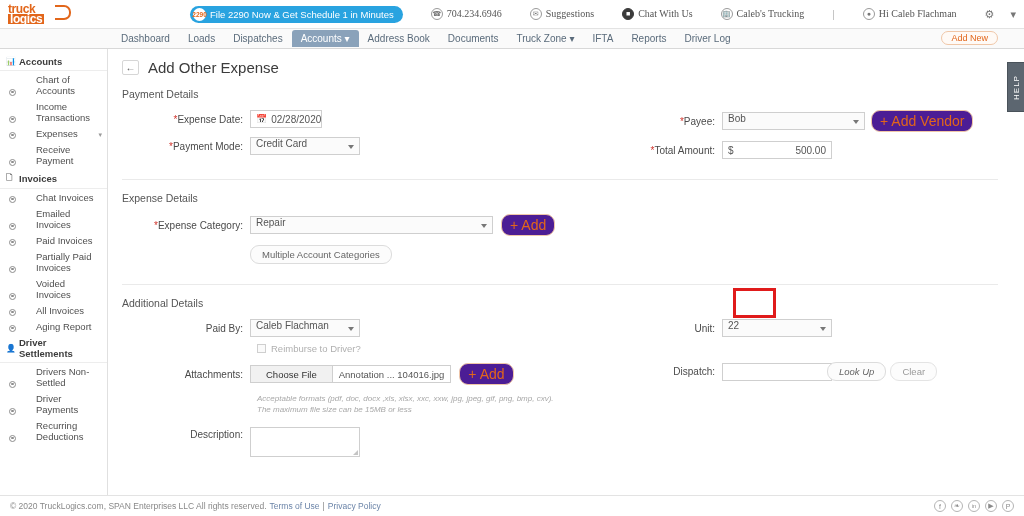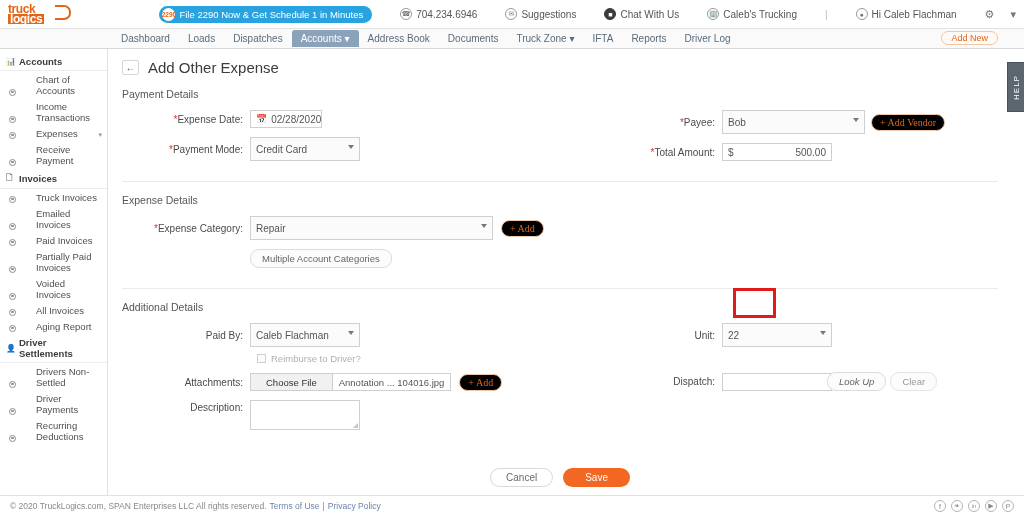--- a/index.html
+++ b/index.html
@@ -30,21 +30,21 @@
   .topnav { margin-left:auto; display:flex; align-items:center; gap:16px; padding-right:8px; font-size:10px; }
   .promo-pill {
     background:#29a3e0; color:#fff; border-radius:11px;
     height:17px; display:flex; align-items:center; gap:4px;
     padding:0 9px 0 3px; font-size:9.5px; margin-right:12px; white-space:nowrap;
   }
   .promo-badge {
     width:13px;height:13px;border-radius:50%;background:#fff;color:#e2661a;
     font-size:6.5px;font-weight:bold;display:flex;align-items:center;justify-content:center;
   }
-  .tlink { display:flex; align-items:center; gap:4px; color:#555; margin-right:12px; white-space:nowrap; cursor:pointer; }
+  .tlink { display:flex; gap:4px; color:#555; margin-right:12px; white-space:nowrap; cursor:pointer;font-family:Liberation Serif, serif; }
   .cirI {
     width:12px;height:12px;border-radius:50%;border:1px solid #9a9a9a;color:#777;
     display:flex;align-items:center;justify-content:center;font-size:7px;flex:none;
   }
   .cirI.filled { background:#3b3b3b; border-color:#3b3b3b; color:#fff; }
   .tsep { color:#bbb; margin-right:12px; }
   .gear { color:#777; font-size:11px; cursor:pointer;}
 
   
   .mainnav {
@@ -107,34 +107,34 @@
   .lbl { font-size:10px; color:#4a4a4a; text-align:right; padding-right:7px; flex:none; }
   .col.left .lbl { width:128px; }
   .col.right .lbl { width:140px; }
   .req { color:#d0342c; }
 
   .inp {
     height:18px; border:1px solid #cfcfcf; background:#fff; font-size:10px; color:#555;
     padding:0 5px; display:flex; align-items:center; font-family:"Liberation Sans", sans-serif;
   }
   .sel {
-    height:24px; border:1px solid #cfcfcf; background:#fbfbfb; font-size:10px; color:#555;
-    padding:0 16px 0 5px; display:flex; align-items:center; position:relative;
+    height:18px; border:1px solid #cfcfcf; background:#fbfbfb; font-size:10px; color:#555;
+    padding:0 16px 0 5px; display:flex; align-items:flex-start; position:relative;
     cursor:pointer;
   }
   .sel:after {
     content:""; position:absolute; right:5px; top:7px;
     border-left:3px solid transparent; border-right:3px solid transparent; border-top:4px solid #777;
   }
   .cal-ico { color:#5b7fa6; font-size:9px; margin-right:4px; }
 
   .pill-btn {
-    border:1px solid #f0c7a8; color:#e2661a; background:#000000; border-radius:9px;
-    font-size:10px; padding:2px 8px; cursor:pointer; white-space:nowrap;
-    font-family:Liberation Serif, serif;
+    border:1px solid #f0c7a8; color:#e2661a; background:#4c1d95; border-radius:9px;
+    font-size:14px; padding:2px 8px; cursor:pointer; white-space:nowrap;
+    font-family:Liberation Sans, sans-serif;
   }
   .pill-grey {
     border:1px solid #dcdcdc; color:#666; background:#fcfcfc; border-radius:9px;
     font-size:9.5px; padding:3px 11px; cursor:pointer; white-space:nowrap;
     font-family:"Liberation Sans", sans-serif;
   }
 
   .chk-row { display:flex; align-items:center; gap:5px; margin:-3px 0 9px 135px; }
   .chk { width:9px;height:9px;border:1px solid #cfcfcf; background:#fafafa; flex:none; }
   .chk-lbl { font-size:9.5px; color:#b0b0b0; }
@@ -288,21 +288,21 @@
       <span class="dot"></span>
       <span>Receive Payment</span>
     </div>
 
     <div class="sb-group">
       <span class="gi">🗋</span>
       <span>Invoices</span>
     </div>
     <div class="sb-item">
       <span class="dot"></span>
-      <span>Truck Invoices</span>
+      <span>Chat Invoices</span>
     </div>
     <div class="sb-item">
       <span class="dot"></span>
       <span>Emailed Invoices</span>
     </div>
     <div class="sb-item">
       <span class="dot"></span>
       <span>Paid Invoices</span>
     </div>
     <div class="sb-item">
@@ -424,20 +424,21 @@
             <span class="chk-lbl">Reimburse to Driver?</span>
           </div>
           <div class="row">
             <div class="lbl">Attachments:</div>
             <div class="file-wrap">
               <span class="file-btn">Choose File</span>
               <span class="file-name">Annotation ... 104016.jpg</span>
             </div>
             <div class="pill-btn" style="margin-left:8px;">+ Add</div>
           </div>
+          <div class="hint">Acceptable formats (pdf, doc, docx ,xls, xlsx, xxc, xxw, jpg, jpeg, gif, png, bmp, cxv). The maximum file size can be 15MB or less</div>
           <div class="row" style="align-items:flex-start;">
             <div class="lbl" style="padding-top:2px;">Description:</div>
             <div class="ta"></div>
           </div>
         </div>
         <div class="col right">
           <div class="row">
             <div class="lbl">Unit:</div>
             <div class="sel" style="width:110px;">
               <span>22</span>

